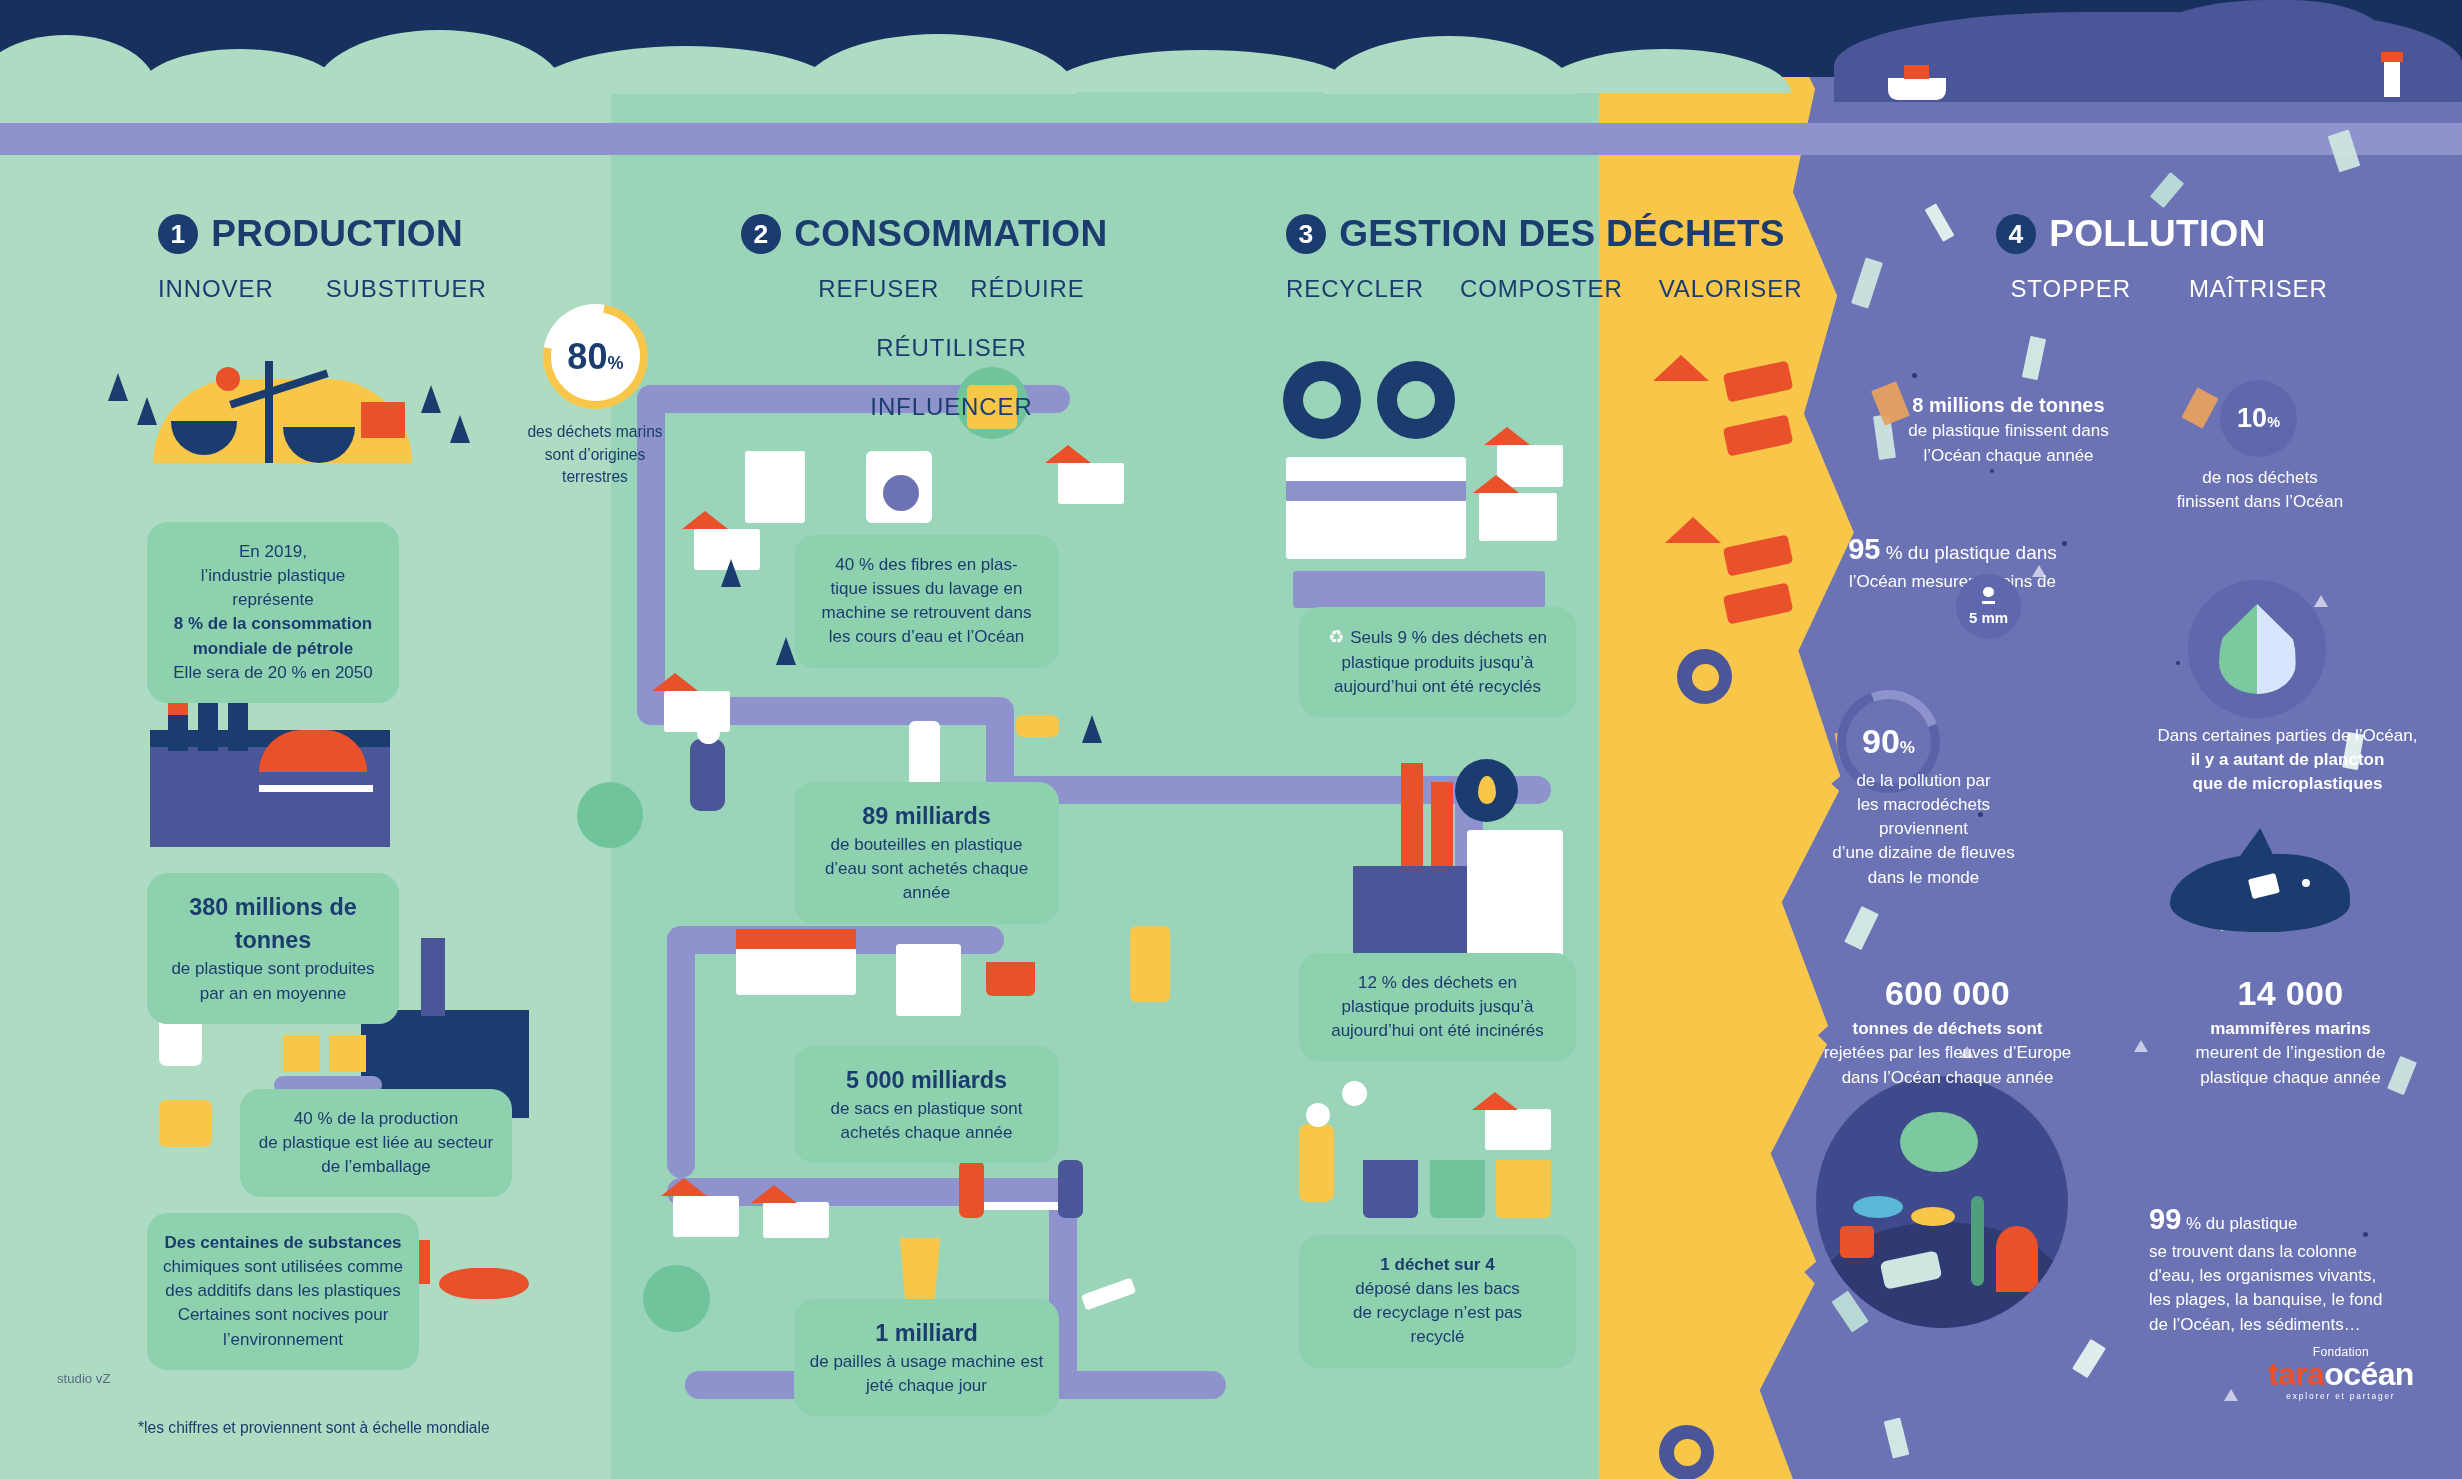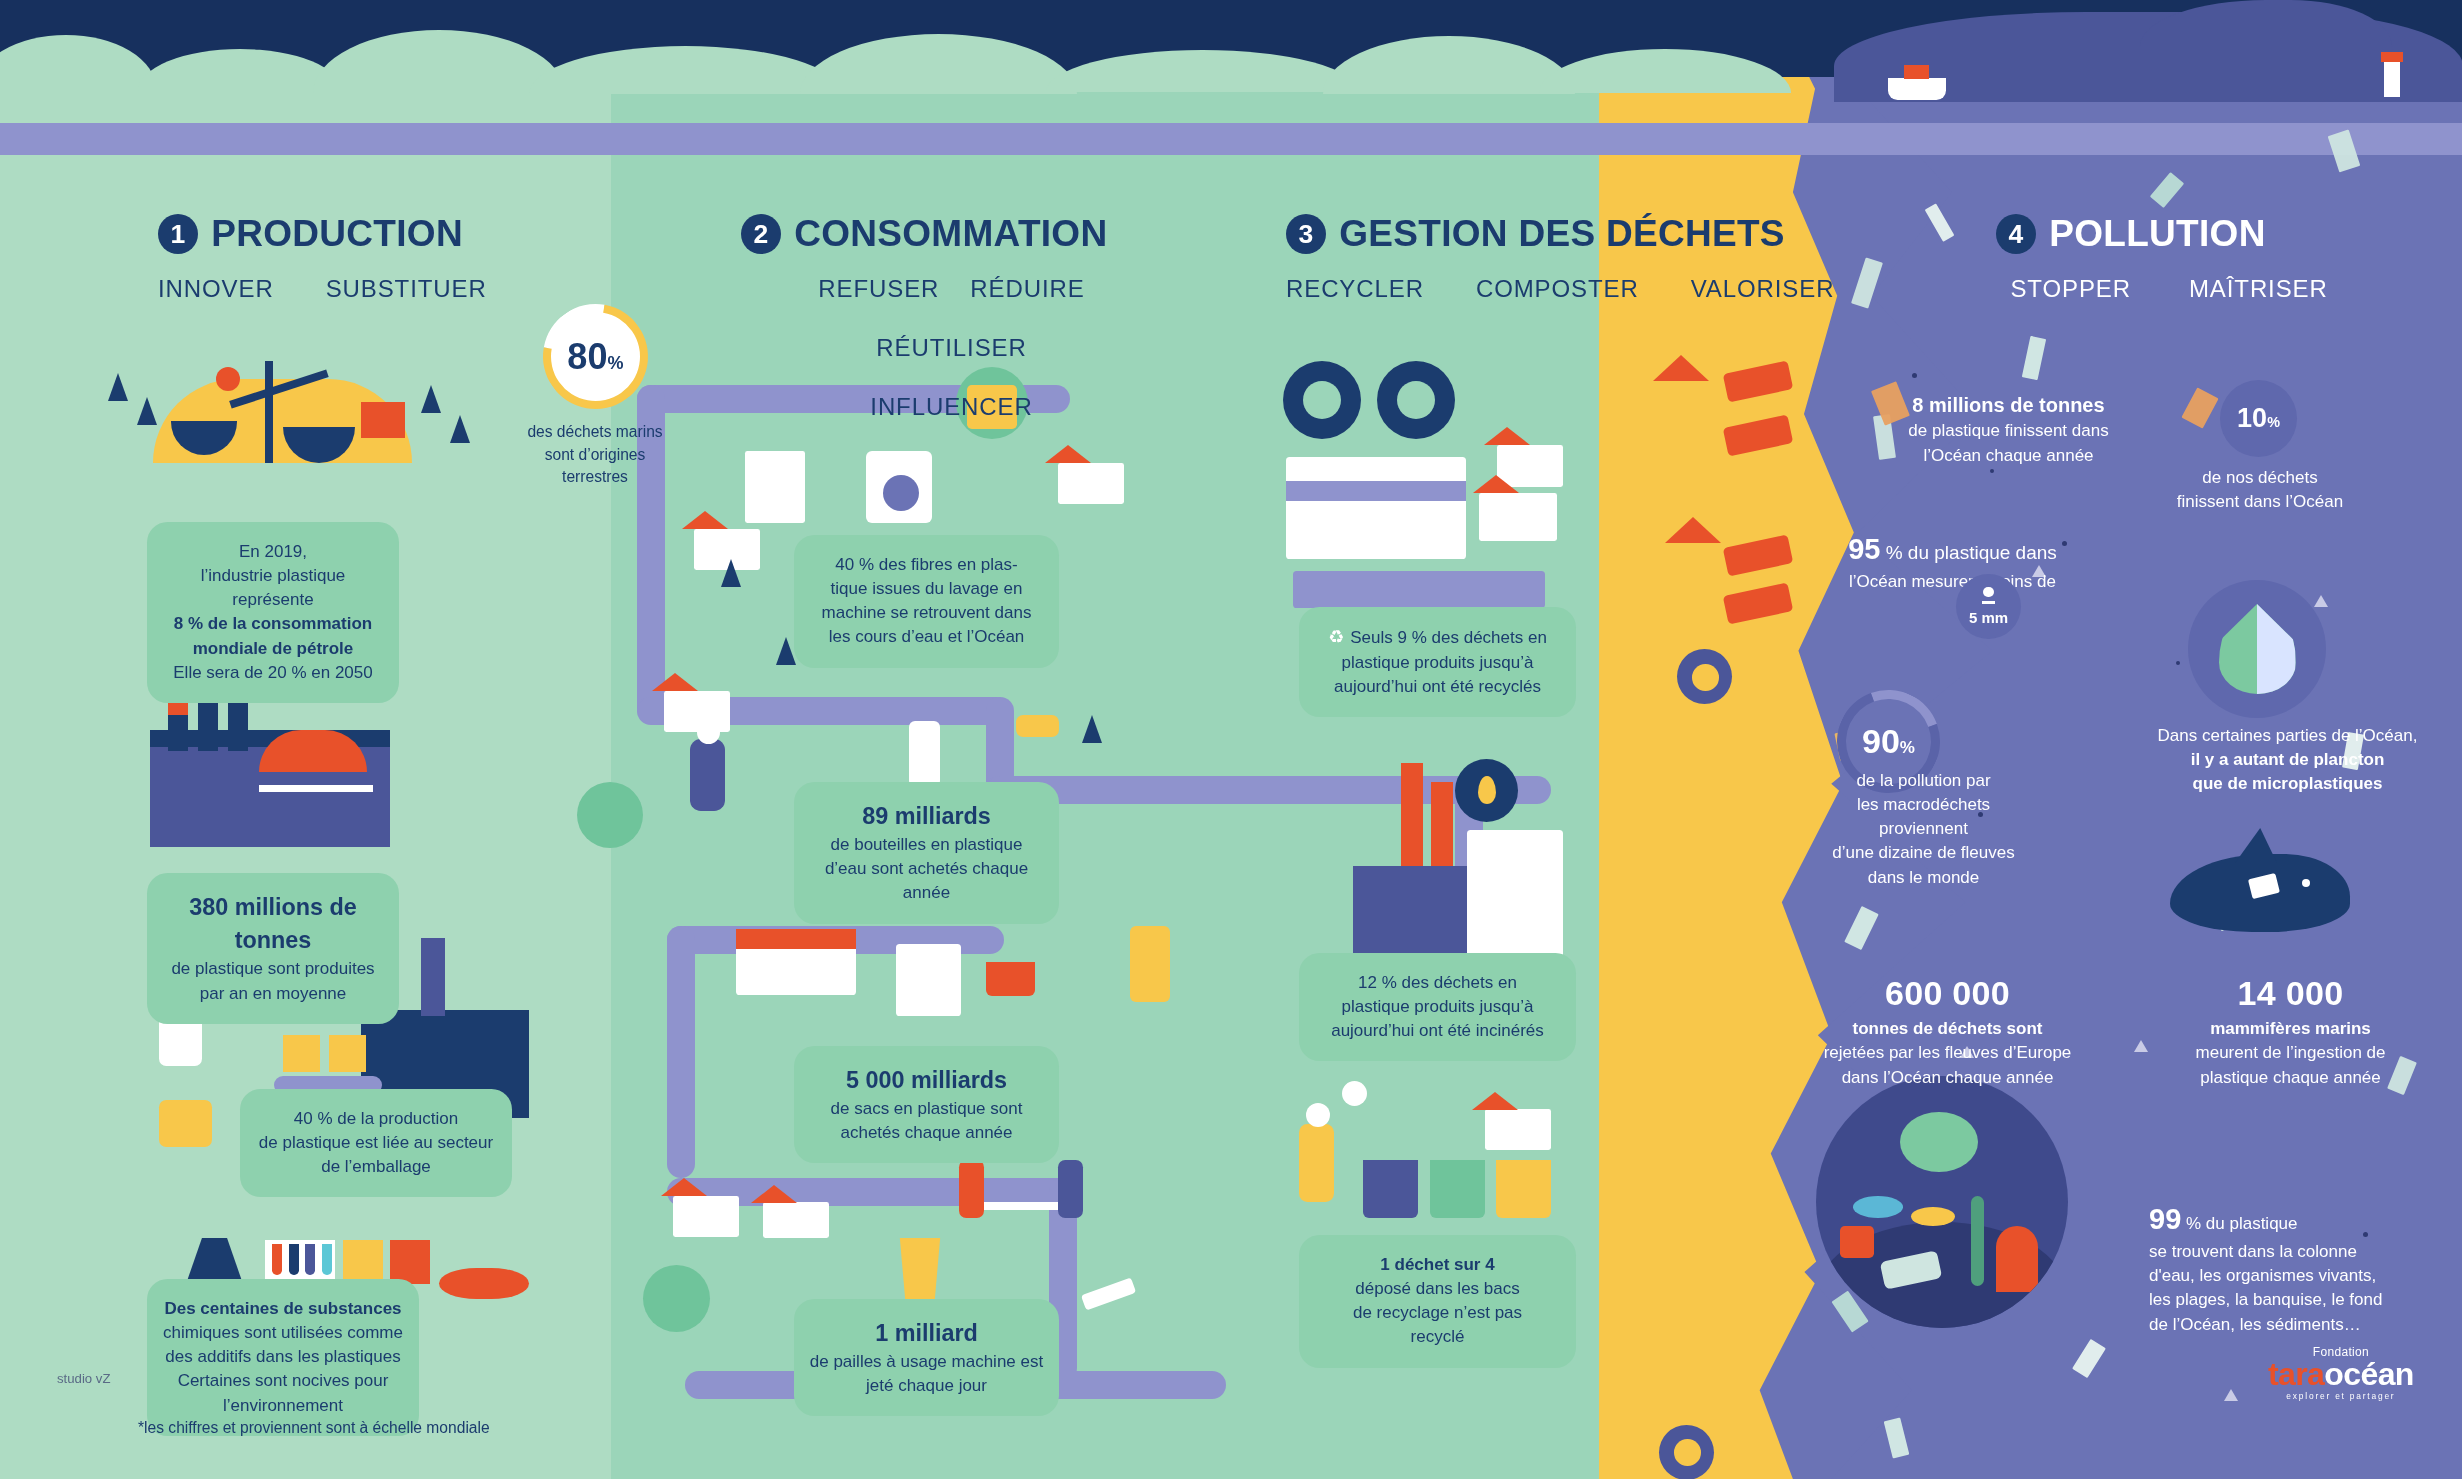--- a/index.html
+++ b/index.html
@@ -378,21 +378,21 @@
     <div>de plastique sont produites</div>
     <div>par an en moyenne</div>
   </div>
 
   <div class="card" style="left:240px;top:1089px;width:272px;">
     <div>40 % de la production</div>
     <div>de plastique est liée au secteur</div>
     <div>de l’emballage</div>
   </div>
 
-  <div class="card" style="left:147px;top:1279px;width:272px;text-align:center;">
+  <div class="card" style="left:147px;top:1213px;width:272px;text-align:center;">
     <div style="font-weight:bold">Des centaines de substances</div>
     <div>chimiques sont utilisées comme</div>
     <div>des additifs dans les plastiques</div>
     <div>Certaines sont nocives pour</div>
     <div>l’environnement</div>
   </div>
 
   <div class="note" style="left:138px;top:1419px;">*les chiffres et proviennent sont à échelle mondiale</div>
   <div class="studio">studio vZ</div>
 
@@ -444,21 +444,21 @@
     <div class="big">1 milliard</div>
     <div>de pailles à usage machine est</div>
     <div>jeté chaque jour</div>
   </div>
 
   <div class="col" style="left:1286px;top:213px;">
     <div class="col-title">
       <span class="badge">3</span>
       <span>GESTION DES DÉCHETS</span>
     </div>
-    <div class="verbs" style="gap:52px;">
+    <div class="verbs" style="gap:36px;">
       <span class="verb">RECYCLER</span>
       <span class="verb">COMPOSTER</span>
       <span class="verb">VALORISER</span>
     </div>
   </div>
 
   <div class="card" style="left:1299px;top:607px;width:277px;">
     <div>
       <span style="color:#fff;font-size:18px;margin-right:6px;">♻</span><span>Seuls 9 % des déchets en</span>
     </div>

